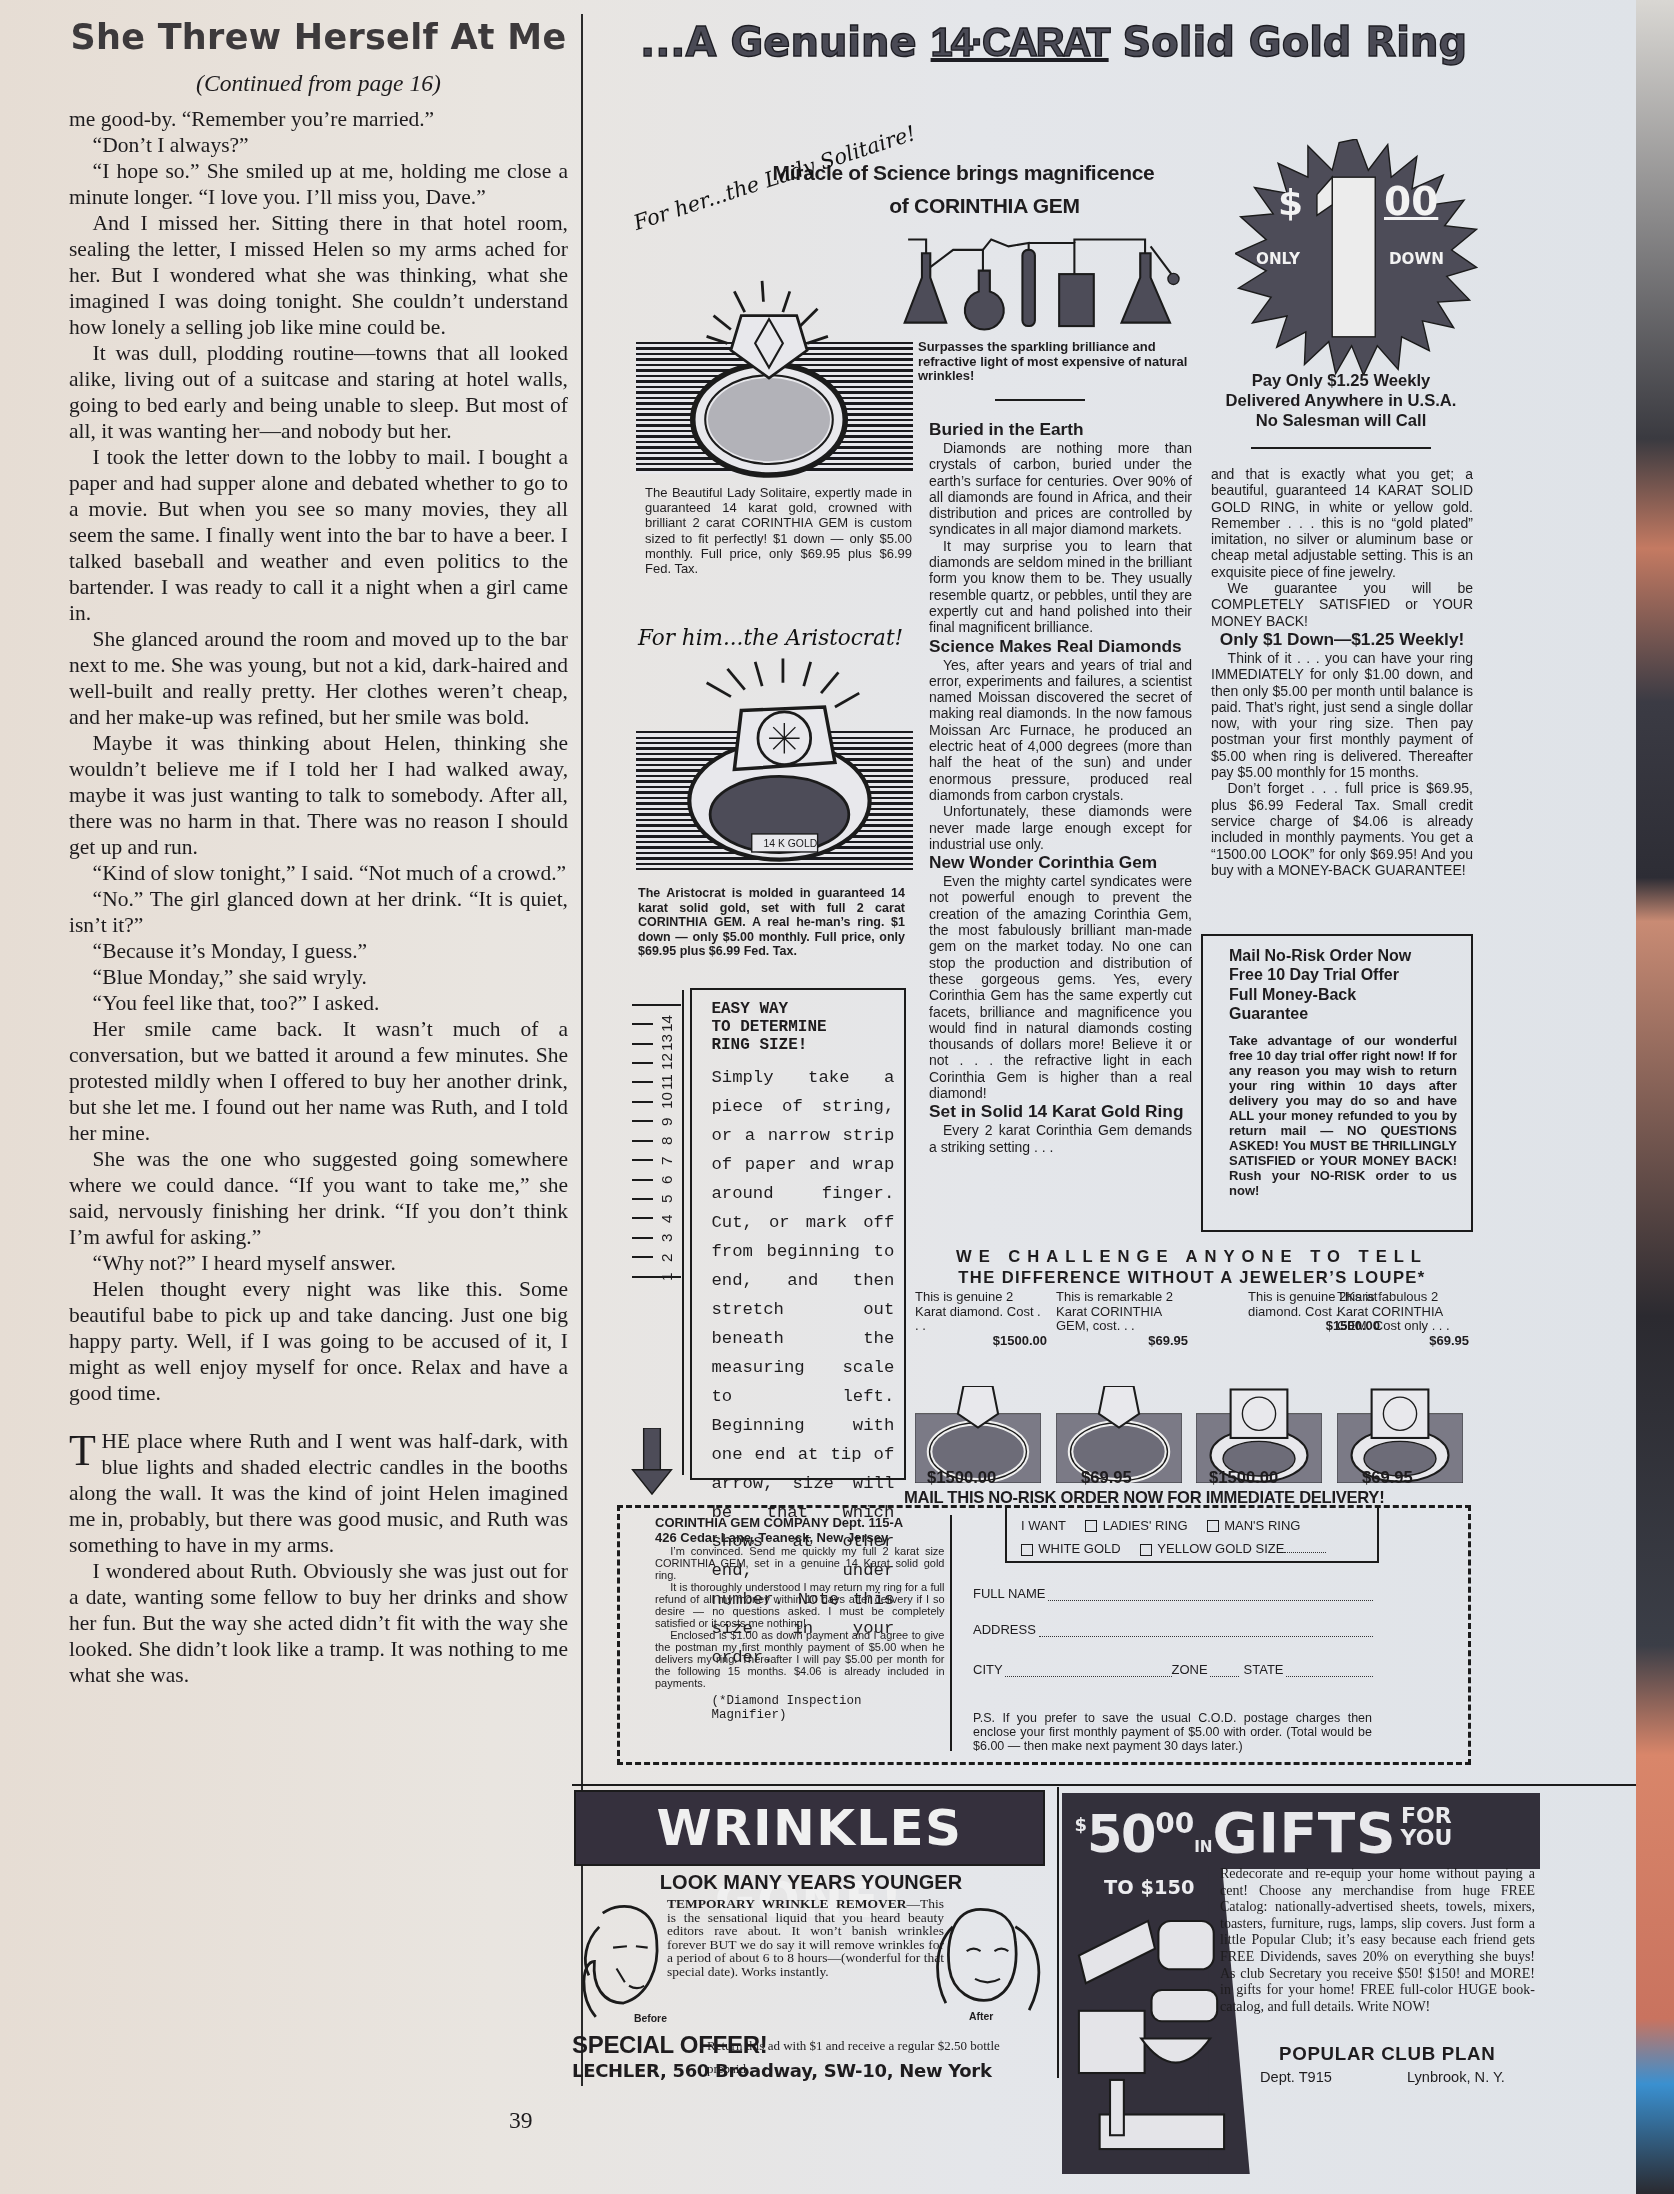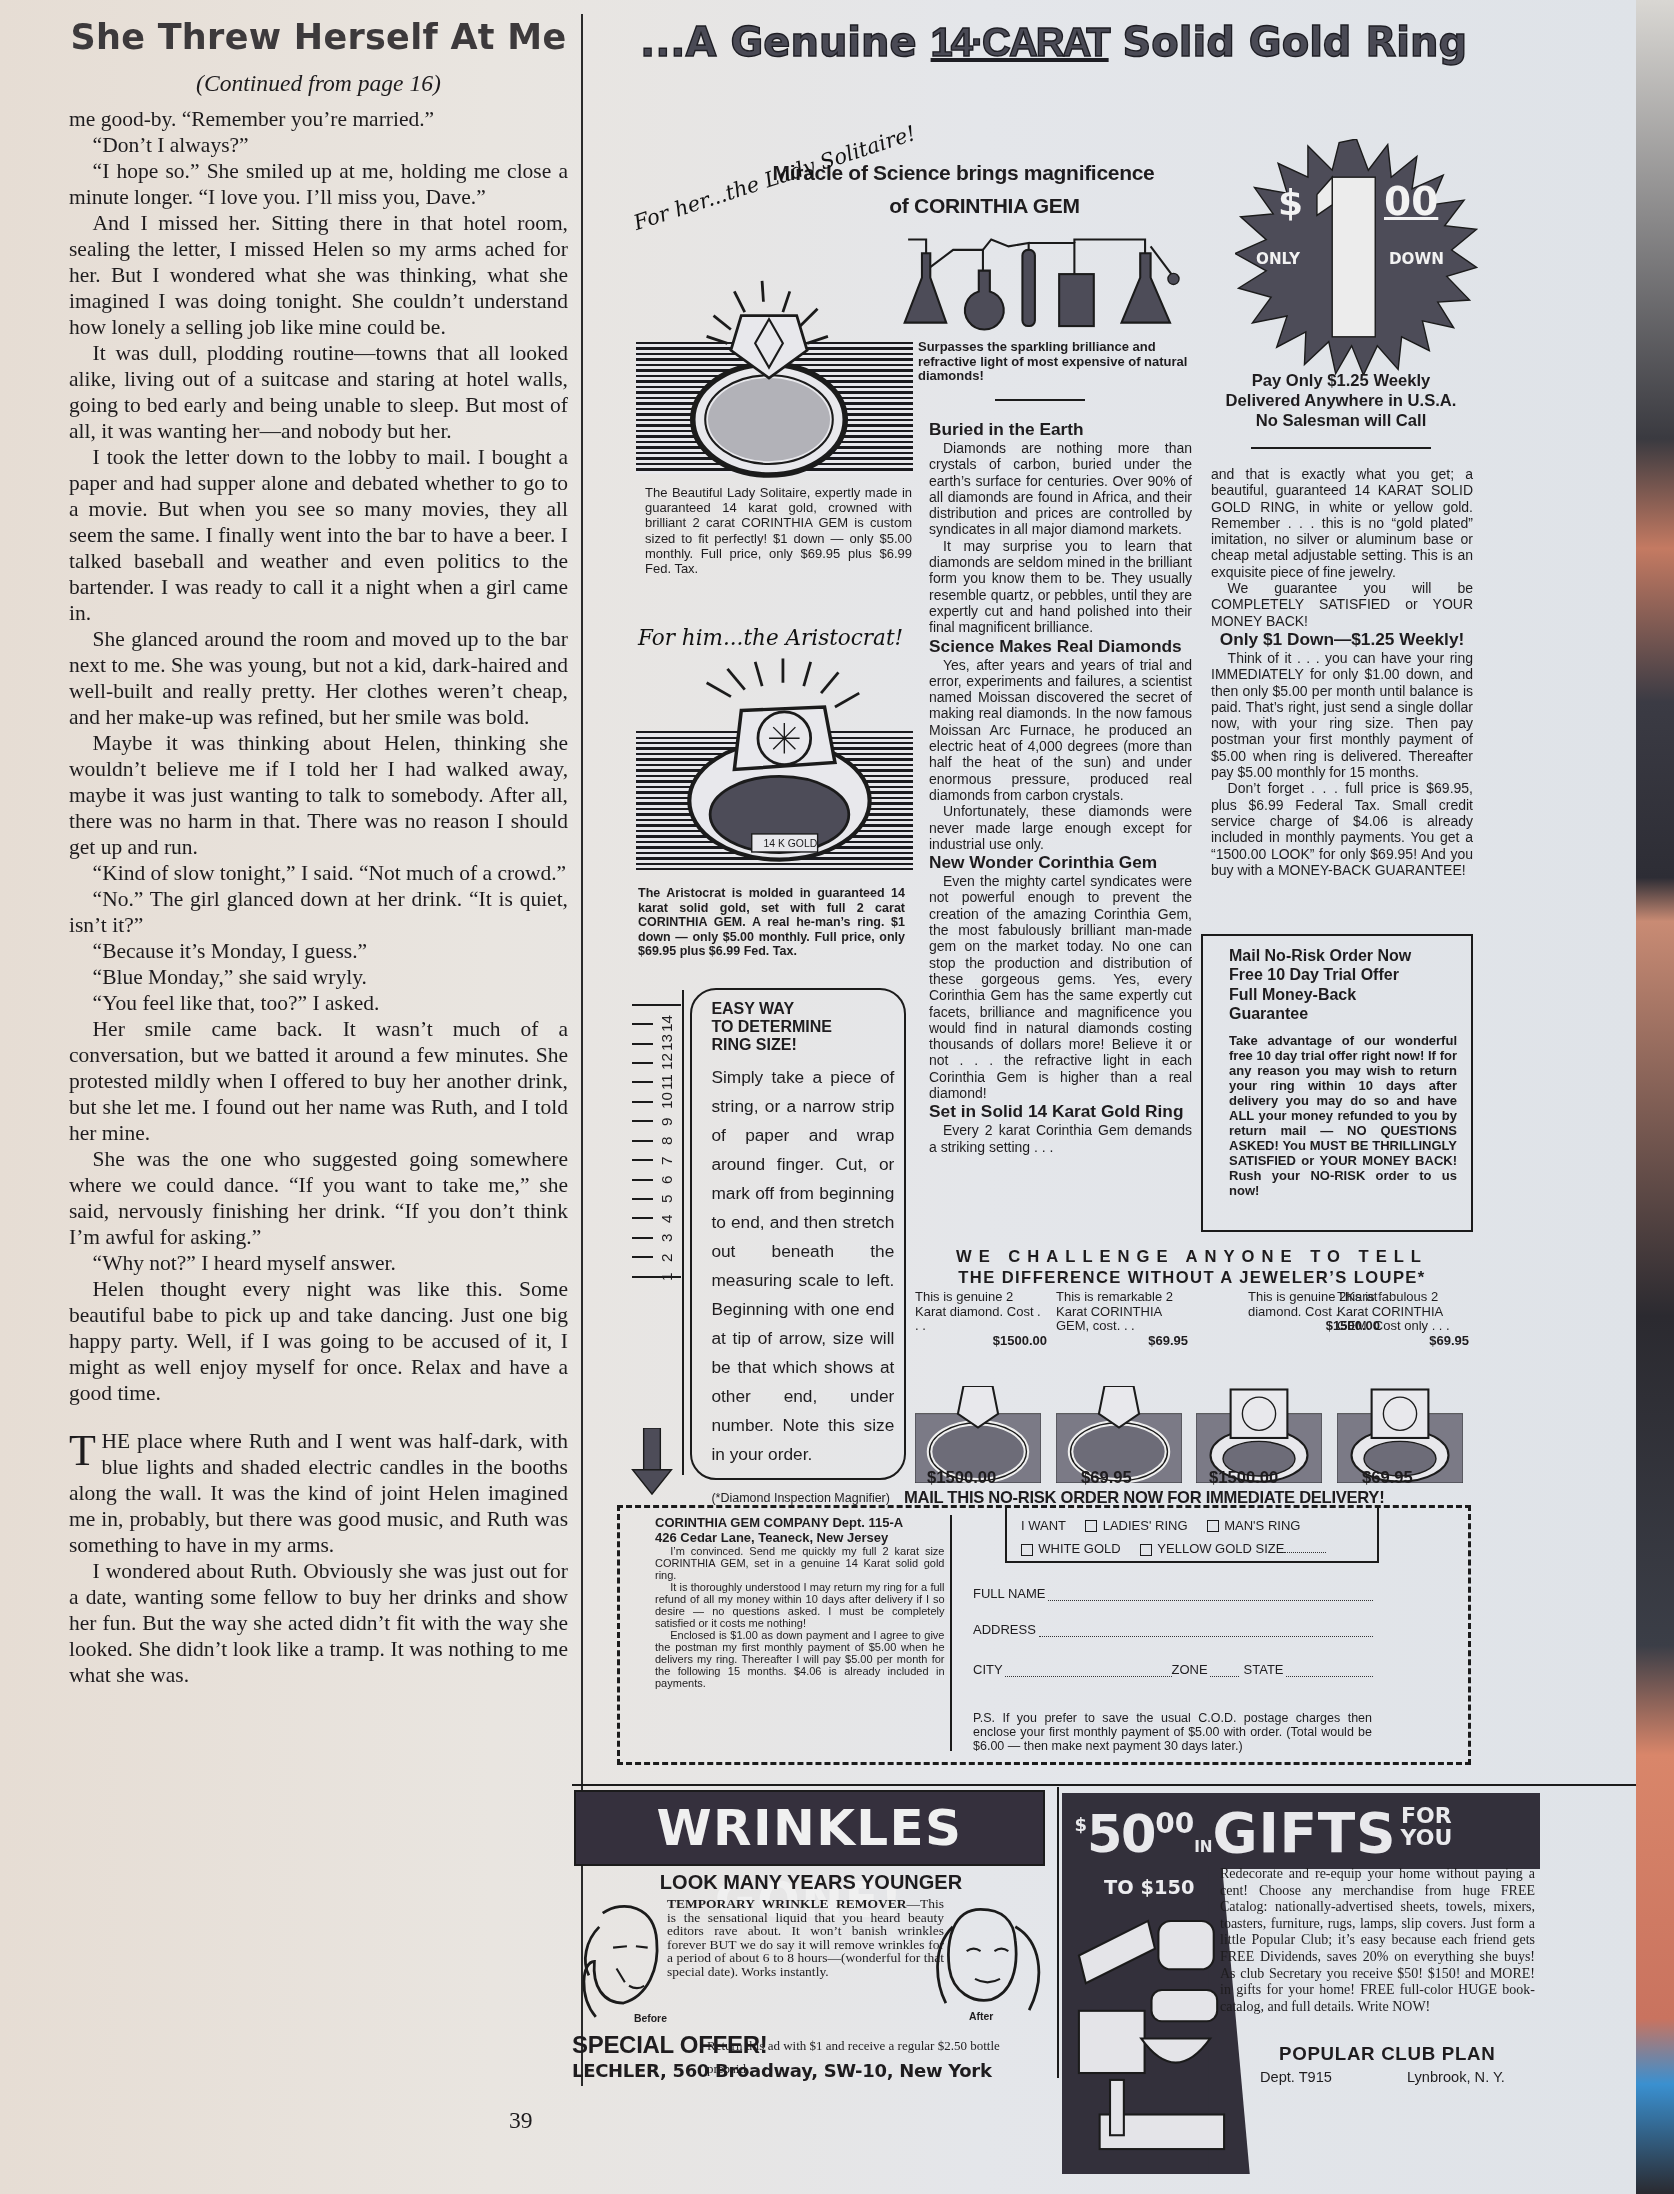--- a/index.html
+++ b/index.html
@@ -74,21 +74,21 @@
   .col-right { position: absolute; left: 1211px; width: 262px; font-size: 14px; line-height: 16.3px; text-align: justify; font-family: "Liberation Sans", sans-serif; }
   .col-right p { text-indent: 16.6px; }
   .pay-only { position: absolute; left: 1206px; top: 371px; width: 270px; text-align: center;
     font-family: "Liberation Sans", sans-serif; font-weight: bold; font-size: 16.6px; line-height: 20px; }
 
   .box { position: absolute; border: 2.8px solid #1b1b1b; }
   .mail-box { left: 1201px; top: 934px; width: 272px; height: 298px; padding: 9.7px 14px 0 26px; font-family: "Liberation Sans", sans-serif; }
   .mail-box h5 { font-weight: bold; font-size: 16px; line-height: 19.4px; }
   .mail-box p { font-weight: bold; font-size: 13px; line-height: 15px; margin-top: 9.7px; text-align: justify; }
 
-  .size-box { left: 690px; top: 988px; width: 216px; height: 492px; padding: 9.7px 9.7px 0 19.4px; font-family: Liberation Sans, sans-serif; border-width: 2.1px; border-radius: 26px; }
+  .size-box { left: 690px; top: 988px; width: 216px; height: 492px; padding: 9.7px 9.7px 0 19.4px; font-family: Liberation Mono, monospace; border-width: 2.1px; }
   .size-box h5 { font-weight: bold; font-size: 16px; line-height: 18px; }
   .size-box p.main { font-size: 17.3px; line-height: 29px; margin-top: 9.7px; text-align: justify; }
   .size-box p.note { font-size: 12.5px; line-height: 14px; margin-top: 22px; }
 
   .ruler { position: absolute; left: 632px; top: 990px; width: 52px; height: 485px; border-right: 2.1px solid #1b1b1b; }
   .ruler-tick { position: absolute; left: 0; height: 2.1px; background: #1b1b1b; }
   .ruler-num { position: absolute; left: 26px; font-family: "Liberation Sans", sans-serif; font-size: 15.2px; transform: rotate(-90deg); transform-origin: left top; white-space: nowrap; }
   .arrow-down { position: absolute; left: 631px; top: 1428px; width: 42px; height: 73px; }
 
   .challenge { position: absolute; left: 915px; top: 1246px; width: 554px; font-family: "Liberation Sans", sans-serif; font-weight: bold; text-align: center; }
@@ -253,21 +253,21 @@
     <ellipse cx="165" cy="230" rx="100" ry="55" fill="#4d4c58" stroke="#1b1b1b" stroke-width="4"></ellipse>
     <polygon points="110,80 230,75 245,155 100,165" fill="#e8e8ec" stroke="#1b1b1b" stroke-width="5"></polygon>
     <circle cx="172" cy="120" r="38" fill="#e8e8ec" stroke="#1b1b1b" stroke-width="4"></circle>
     <path d="M150,120 L194,120 M172,98 L172,142 M156,104 L188,136 M188,104 L156,136" stroke="#1b1b1b" stroke-width="2"></path>
     <rect x="125" y="258" width="95" height="26" fill="#e8e8ec" stroke="#1b1b1b" stroke-width="2"></rect>
     <text x="142" y="277" font-family="Liberation Sans, sans-serif" font-size="15" fill="#1b1b1b">14 K GOLD</text>
   </svg>
 
   <div class="caption" style="left:638px;top:886px;width:267px;font-weight:bold;font-size:12.5px;line-height:14.6px;">The Aristocrat is molded in guaranteed 14 karat solid gold, set with full 2 carat CORINTHIA GEM. A real he-man’s ring. $1 down — only $5.00 monthly. Full price, only $69.95 plus $6.99 Fed. Tax.</div>
 
-  <div class="surpasses">Surpasses the sparkling brilliance and refractive light of most expensive of natural diamonds!</div>
+  <div class="surpasses">Surpasses the sparkling brilliance and refractive light of most expensive of natural wrinkles!</div>
   <div class="short-rule" style="left:995px;top:399px;width:90px;"></div>
 
   <div class="col-mid" style="top:419px;">
     <h4>Buried in the Earth</h4>
     <p>Diamonds are nothing more than crystals of carbon, buried under the earth’s surface for centuries. Over 90% of all diamonds are found in Africa, and their distribution and prices are controlled by syndicates in all major diamond markets.</p>
     <p>It may surprise you to learn that diamonds are seldom mined in the brilliant form you know them to be. They usually resemble quartz, or pebbles, until they are expertly cut and hand polished into their final magnificent brilliance.</p>
     <h4>Science Makes Real Diamonds</h4>
     <p>Yes, after years and years of trial and error, experiments and failures, a scientist named Moissan discovered the secret of making real diamonds. In the now famous Moissan Arc Furnace, he produced an electric heat of 4,000 degrees (more than half the heat of the sun) and under enormous pressure, produced real diamonds from carbon crystals.</p>
     <p>Unfortunately, these diamonds were never made large enough except for industrial use only.</p>
     <h4>New Wonder Corinthia Gem</h4>

